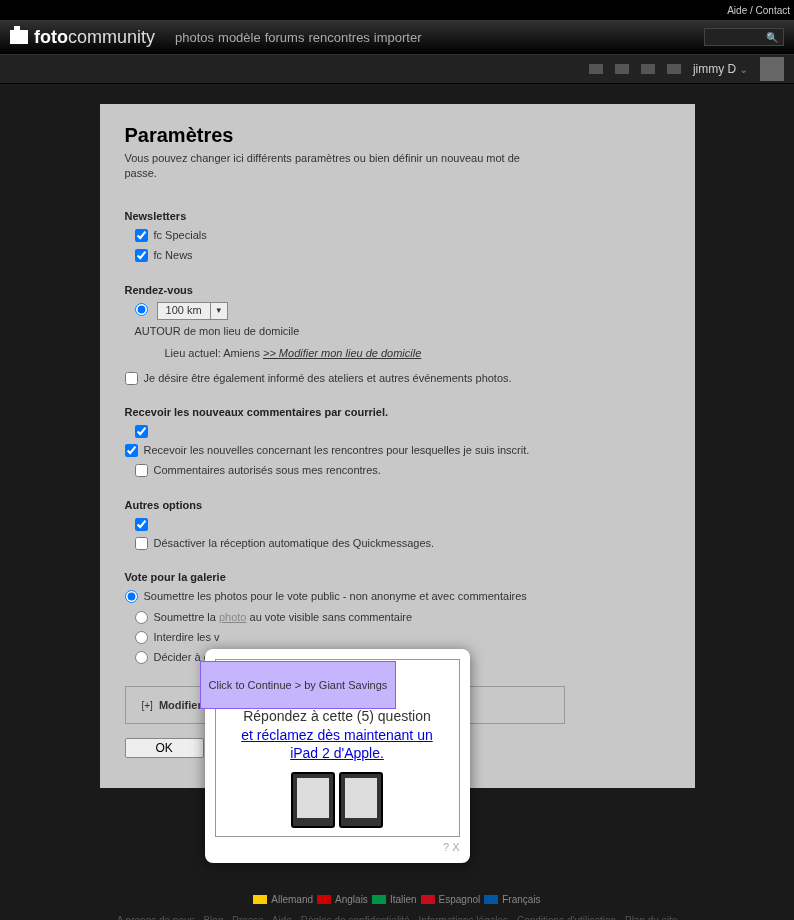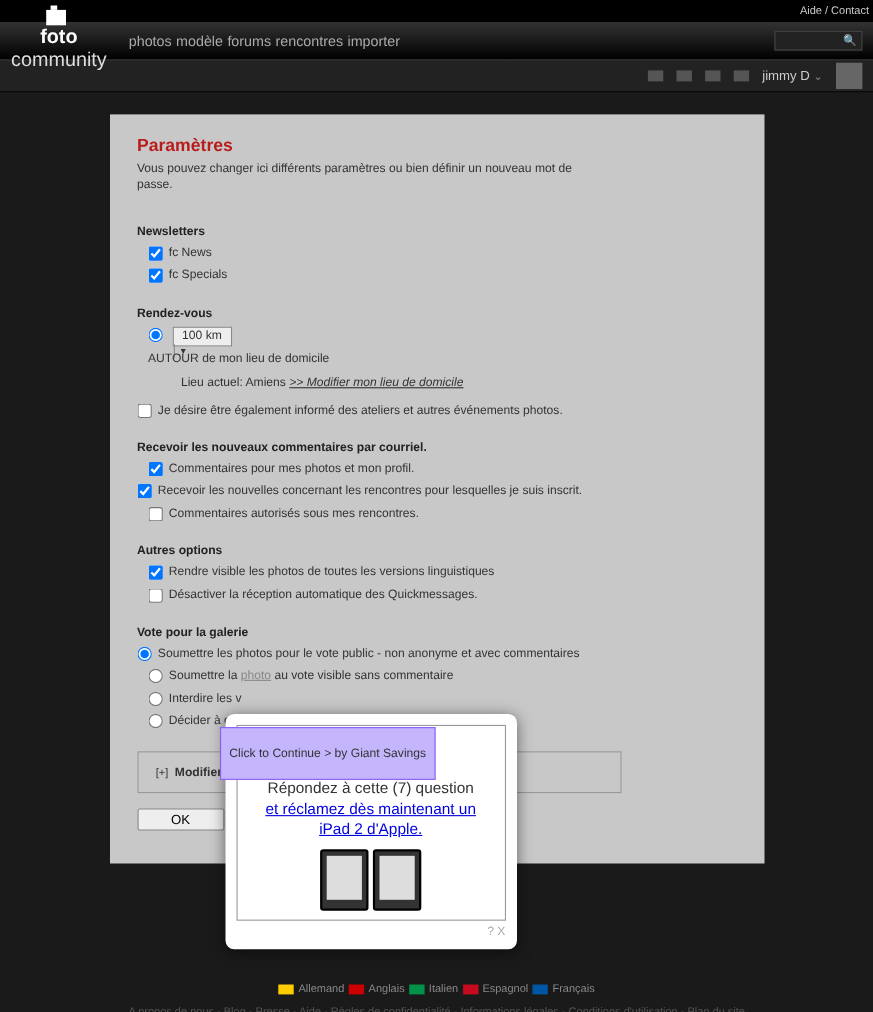--- a/index.html
+++ b/index.html
@@ -1,43 +1,43 @@
 <!DOCTYPE html>
 <html><head>
 <meta charset="utf-8">
 <style>
 * { margin: 0; padding: 0; box-sizing: border-box; }
 body { font-family: Arial, Helvetica, sans-serif; background: #1a1a1a; color: #333; font-size: 11px; }
 .topbar { background: #000; height: 20px; display: flex; justify-content: flex-end; align-items: center; padding: 0 4px; }
 .topbar a { color: #ccc; font-size: 10px; text-decoration: none; }
 .header { background: linear-gradient(#333, #000); height: 34px; display: flex; align-items: center; padding: 0 10px; }
-.logo { display: flex; align-items: center; color: #fff; font-size: 18px; font-weight: bold; margin-right: 20px; flex-direction: column; }
+.logo { display: flex; align-items: center; color: #fff; font-size: 18px; font-weight: bold; margin-right: 20px; }
 .logo .icon { width: 18px; height: 14px; background: #fff; margin-right: 6px; position: relative; }
 .logo .icon::before { content: ''; position: absolute; top: -4px; left: 4px; width: 6px; height: 4px; background: #fff; }
 .logo .bold { font-weight: bold; }
 .logo .light { font-weight: normal; color: #ddd; }
 .nav { display: flex; gap: 4px; }
 .nav a { color: #aaa; font-size: 13px; text-decoration: none; }
 .search-box { margin-left: auto; width: 80px; height: 18px; background: #222; border: 1px solid #444; display: flex; align-items: center; justify-content: flex-end; padding: 0 4px; }
 .search-box .mag { color: #888; font-size: 10px; }
 .userbar { background: #222; height: 30px; display: flex; justify-content: flex-end; align-items: center; padding: 0 10px; gap: 12px; border-top: 1px solid #333; border-bottom: 1px solid #000; }
 .userbar .icon-dot { width: 14px; height: 10px; background: #555; }
 .userbar .username { color: #ccc; font-size: 12px; }
 .userbar .avatar { width: 24px; height: 24px; background: #666; }
 .userbar .caret { color: #888; font-size: 10px; }
 .main-bg { background: #1a1a1a; padding: 20px 0 40px; min-height: 800px; }
 .panel { width: 595px; margin: 0 auto; background: #c8c8c8; padding: 20px 25px 30px; position: relative; }
-.panel h1 { font-size: 16px; color: #b91c1c; margin-bottom: 4px; }
+.panel h1 { font-size: 20px; color: #000000; margin-bottom: 4px; }
 .panel .sub { font-size: 11px; color: #333; margin-bottom: 28px; max-width: 400px; line-height: 1.4; }
 .section-title { font-weight: bold; font-size: 11px; margin: 20px 0 6px; color: #222; }
 .opt { display: flex; align-items: flex-start; gap: 6px; margin: 5px 0 5px 10px; line-height: 1.4; }
 .opt.no-indent { margin-left: 0; }
 .opt input[type=checkbox], .opt input[type=radio] { margin-top: 1px; flex-shrink: 0; }
 .opt label { color: #333; }
-.select-wrap { display: inline-flex; align-items: flex-start; border: 1px solid #888; background: #eee; height: 18px; flex-direction: column; }
+.select-wrap { display: inline-flex; align-items: flex-start; border: 1px solid #888; background: #eee; height: 18px; }
 .select-wrap span { padding: 0 8px; font-size: 11px; }
 .select-wrap .arrow { border-left: 1px solid #888; width: 16px; height: 100%; display: flex; align-items: center; justify-content: center; font-size: 9px; }
 .loc-line { margin: 10px 0 12px 40px; font-size: 11px; }
 .loc-line a { color: #333; text-decoration: underline; font-style: italic; }
 .link-inline { color: #888; text-decoration: underline; }
 .modifier-box { border: 1px solid #999; padding: 12px 16px; margin-top: 20px; width: 440px; }
 .modifier-box span.sym { font-size: 10px; margin-right: 6px; }
 .ok-btn { margin-top: 14px; padding: 2px 30px; font-size: 12px; background: #eee; border: 1px solid #888; border-radius: 2px; cursor: pointer; }
 .popup { position: absolute; top: 545px; left: 105px; width: 265px; background: #fff; border-radius: 8px; box-shadow: 0 2px 14px rgba(0,0,0,0.5); padding: 10px; }
 .popup .tooltip { position: absolute; top: 12px; left: -5px; background: #c4b5fd; border: 1px solid #8b5cf6; padding: 17px 8px; font-size: 11px; white-space: nowrap; }
@@ -90,60 +90,58 @@
 </div>
 
 <div class="main-bg">
   <div class="panel">
     <h1>Paramètres</h1>
     <p class="sub">Vous pouvez changer ici différents paramètres ou bien définir un nouveau mot de passe.</p>
 
     <div class="section-title">Newsletters</div>
     <div class="opt">
         <input type="checkbox" checked="" style="">
+        <label>fc Specials</label>
+      </div>
+    <div class="opt">
+        <input type="checkbox" checked="" style="">
         <label>fc News</label>
-      </div>
-    <div class="opt">
-        <input type="checkbox" checked="" style="">
-        <label>fc Specials</label>
       </div>
 
     <div class="section-title">Rendez-vous</div>
     <div class="opt">
         <input type="radio" name="rdv" checked="" style="">
         <label>&nbsp;<span class="select-wrap">
             <span>100 km</span>
             <span class="arrow">▾</span>
           </span></label>
       </div>
     <div style="margin-left:10px; font-size:11px; color:#333;">AUTOUR de mon lieu de domicile</div>
     <div class="loc-line"><span>Lieu actuel: Amiens  </span><a href="#">&gt;&gt; Modifier mon lieu de domicile</a></div>
     <div class="opt no-indent">
         <input type="checkbox" style="">
         <label>Je désire être également informé des ateliers et autres événements photos.</label>
       </div>
 
     <div class="section-title">Recevoir les nouveaux commentaires par courriel.</div>
     <div class="opt">
         <input type="checkbox" checked="" style="">
-        <label>Commentaires pour mes photos et mon profil.</label>
       </div>
     <div class="opt no-indent">
         <input type="checkbox" checked="" style="">
         <label>Recevoir les nouvelles concernant les rencontres pour lesquelles je suis inscrit.</label>
       </div>
     <div class="opt">
         <input type="checkbox" style="">
         <label>Commentaires autorisés sous mes rencontres.</label>
       </div>
 
     <div class="section-title">Autres options</div>
     <div class="opt">
         <input type="checkbox" checked="" style="">
-        <label>Rendre visible les photos de toutes les versions linguistiques</label>
       </div>
     <div class="opt">
         <input type="checkbox" style="">
         <label>Désactiver la réception automatique des Quickmessages.</label>
       </div>
 
     <div class="section-title">Vote pour la galerie</div>
     <div class="opt no-indent">
         <input type="radio" name="vote" checked="" style="">
         <label>Soumettre les photos pour le vote public - non anonyme et avec commentaires</label>
@@ -163,21 +161,21 @@
 
     <div class="modifier-box">
       <span class="sym">[+]</span><strong>Modifier l'</strong>
     </div>
     <button class="ok-btn">OK</button>
 
     <div class="popup">
       <div class="tooltip">Click to Continue &gt; by Giant Savings</div>
       <div class="popup-inner">
         <div class="qmark">?</div>
-        <div class="q">Répondez à cette (7) question</div>
+        <div class="q">Répondez à cette (5) question</div>
         <a href="#" class="claim">et réclamez dès maintenant un iPad 2 d'Apple.</a>
         <div class="devices">
           <div class="device"></div>
           <div class="device"></div>
         </div>
       </div>
       <div class="close">? X</div>
     </div>
 
   </div>

